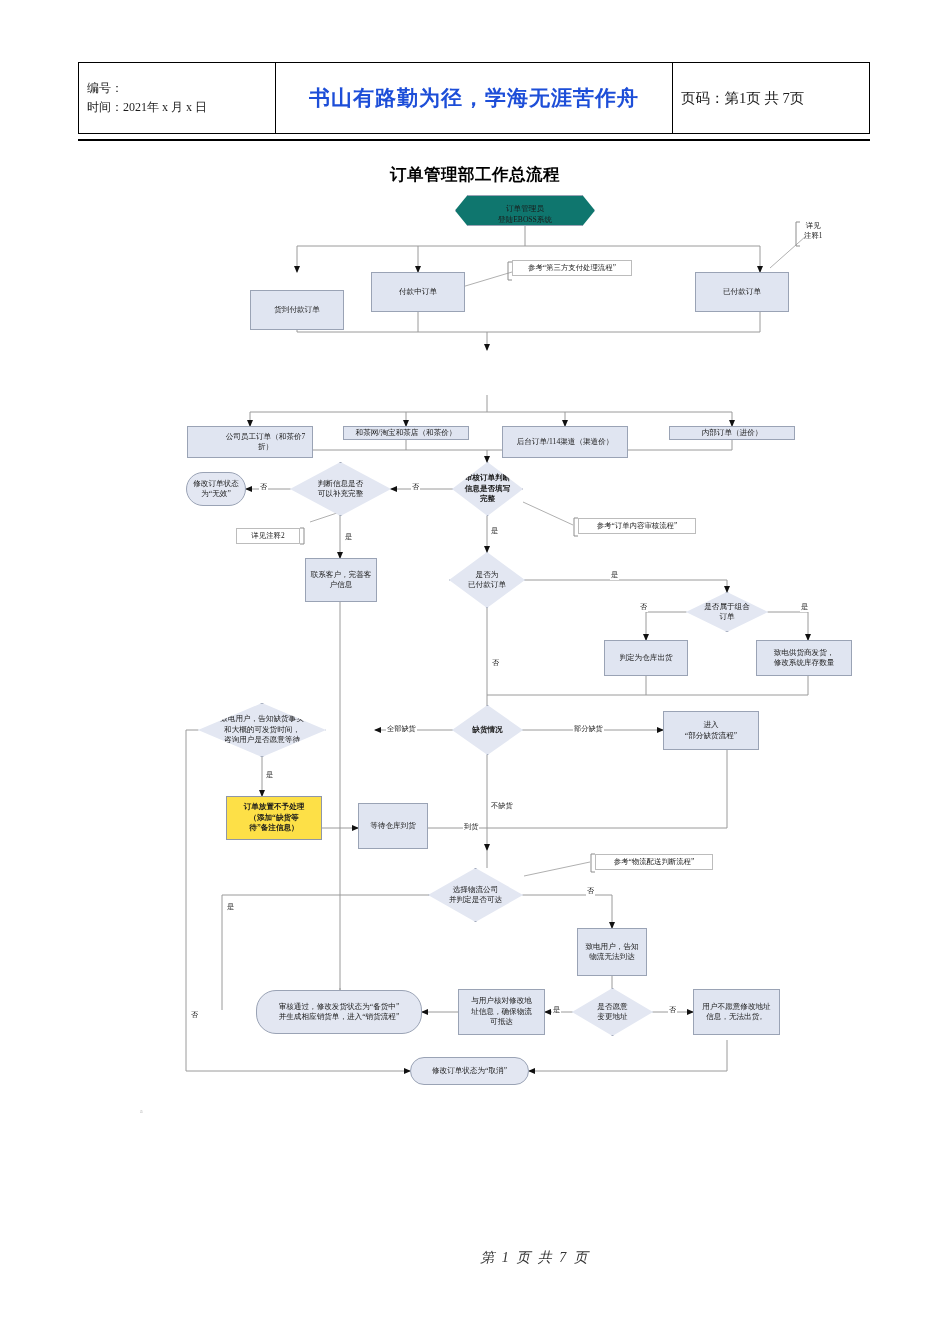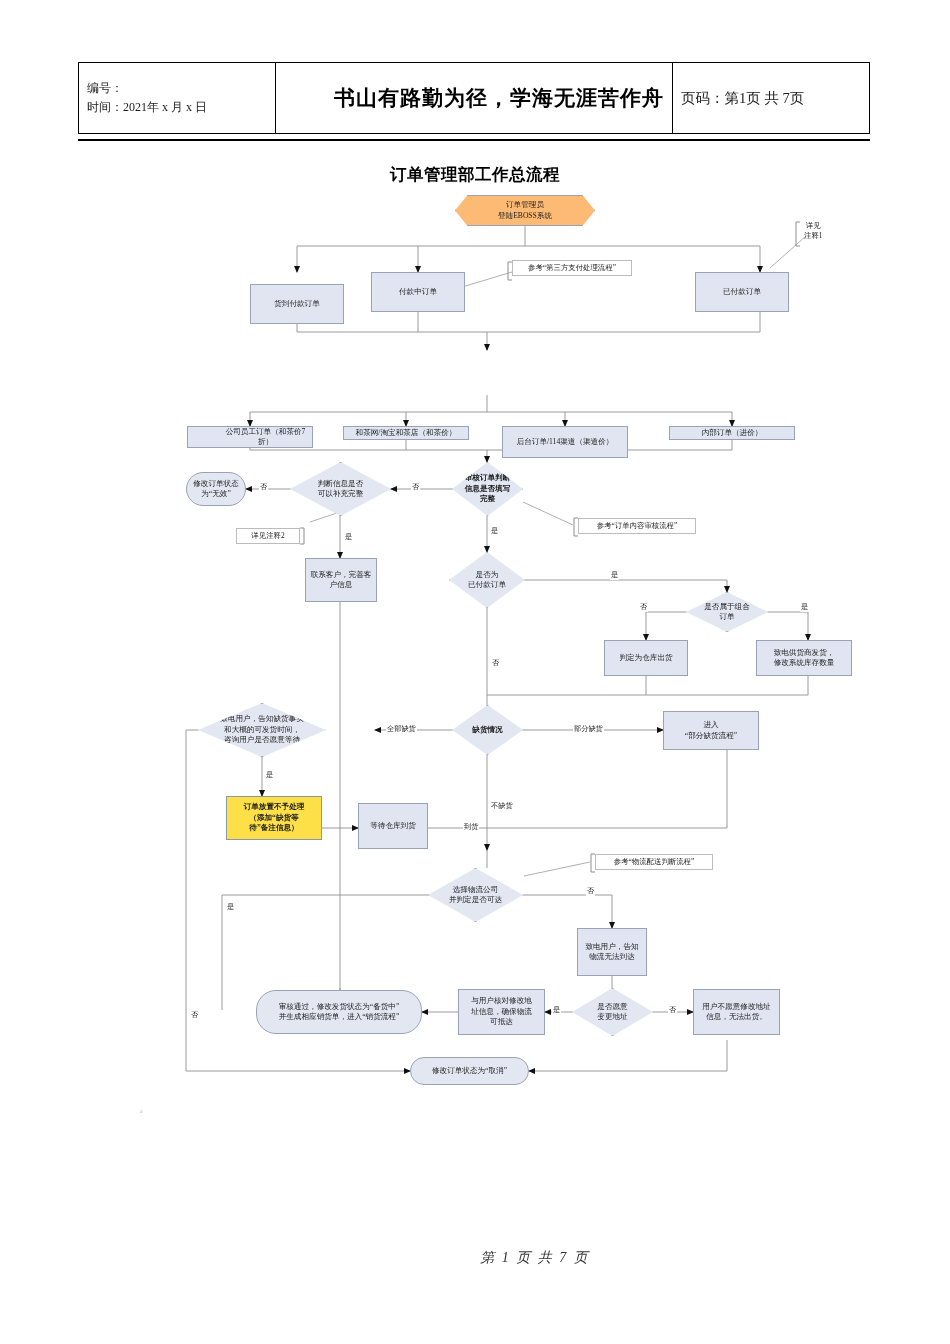--- a/index.html
+++ b/index.html
@@ -8,21 +8,21 @@
     width:950px;height:1344px;position:relative;overflow:hidden;
     font-family:"Liberation Serif","DejaVu Serif",serif;
     color:#1b1b1b;
   }
 
   
   #hdr{position:absolute;left:78px;top:62px;width:792px;height:72px;}
   #hdr table{border-collapse:collapse;width:100%;height:100%;}
   #hdr td{border:1px solid #000;padding:0 8px;vertical-align:middle;}
   .hdr-c1{width:180px;font-size:12px;line-height:1.55;margin-left:8px;}
-  .hdr-c2{width:380px;text-align:right;color:#000000;font-weight:bold;font-size:21px;letter-spacing:1px;}
+  .hdr-c2{width:380px;text-align:center;color:#1d4ed8;font-weight:bold;font-size:21px;letter-spacing:1px;}
   .hdr-c3{font-size:14.5px;text-align:left;padding-left:12px;}
   .hdr-line{white-space:nowrap;}
   #hdr-rule{position:absolute;left:78px;top:139px;width:792px;height:2px;background:#000;}
 
   
   #footer{position:absolute;left:0;top:1248px;width:950px;text-align:center;font-style:italic;}
   #footer span{font-size:14px;letter-spacing:2px;color:#333;
      display:inline-block;margin-left:120px;}
 
   
@@ -35,22 +35,22 @@
   #nodes{position:absolute;left:0;top:0;width:950px;height:1000px;}
 
   .node{position:absolute;box-sizing:border-box;
         display:flex;align-items:center;justify-content:center;
         text-align:center;font-size:7.6px;line-height:1.38;
         color:#1a1a1a;}
   .node span{display:block;padding:0 2px;}
 
   .rect{background:#e0e5f1;border:1px solid #9aa3b5;}
   .rect2{background:#fde047;border:1px solid #8e96a8;}
-  .hex{background:#fdba74;border:1px solid #9aa3b5;
-       clip-path:polygon(9% 0,91% 0,100% 50%,91% 100%,9% 100%,0 50%);}
+  .hex{background:#0f766e;border:1px solid #9aa3b5;
+       clip-path:polygon(9% 0,91% 0,100% 50%,91% 100%,9% 100%,0 50%);align-items:flex-end;}
   .round{background:#e3e7f2;border:1px solid #9aa3b5;border-radius:20px;}
   .dia{background:#e3e7f2;border:1px solid #9aa3b5;
        clip-path:polygon(50% 0,100% 50%,50% 100%,0 50%);}
   .bold{font-weight:bold;}
   .plain{background:#ffffff;border:1px solid #bcbcbc;font-size:7.4px;}
   .noborder{background:transparent;border:none;font-size:7.4px;}
 
   .title{position:absolute;left:330px;top:14px;width:290px;text-align:center;
          font-size:16.5px;font-weight:bold;letter-spacing:.5px;color:#000;}
 
@@ -195,40 +195,40 @@
       <path d="M340,880 L340,880"></path>
     </g>
   </svg>
 
   <div id="nodes">
 
     <div class="node hex" style="left:455px;top:45px;width:140px;height:31px;">
       <span>订单管理员<br>登陆EBOSS系统</span>
     </div>
 
-    <div class="node rect" style="left:250px;top:134px;width:94px;height:40px;">
+    <div class="node rect" style="left:250px;top:140px;width:94px;height:40px;">
       <span>货到付款订单</span>
     </div>
     <div class="node rect" style="left:371px;top:122px;width:94px;height:40px;">
       <span>付款中订单</span>
     </div>
     <div class="node rect" style="left:695px;top:122px;width:94px;height:40px;">
       <span>已付款订单</span>
     </div>
 
     <div class="node noborder" style="left:802px;top:66px;width:40px;height:30px;justify-content:flex-start;">
       <span>详见<br>注释1</span>
     </div>
 
     <div class="node plain" style="left:512px;top:110px;width:120px;height:16px;">
       <span>参考“第三方支付处理流程”</span>
     </div>
 
 
-    <div class="node rect" style="left:187px;top:276px;width:126px;height:22px;padding-left:31px;">
+    <div class="node rect" style="left:187px;top:276px;width:126px;height:32px;padding-left:31px;">
       <span>公司员工订单（和茶价7折）</span>
     </div>
     <div class="node rect" style="left:343px;top:276px;width:126px;height:14px;">
       <span>和茶网/淘宝和茶店（和茶价）</span>
     </div>
     <div class="node rect" style="left:502px;top:276px;width:126px;height:32px;">
       <span>后台订单/114渠道（渠道价）</span>
     </div>
     <div class="node rect" style="left:669px;top:276px;width:126px;height:14px;">
       <span>内部订单（进价）</span>

